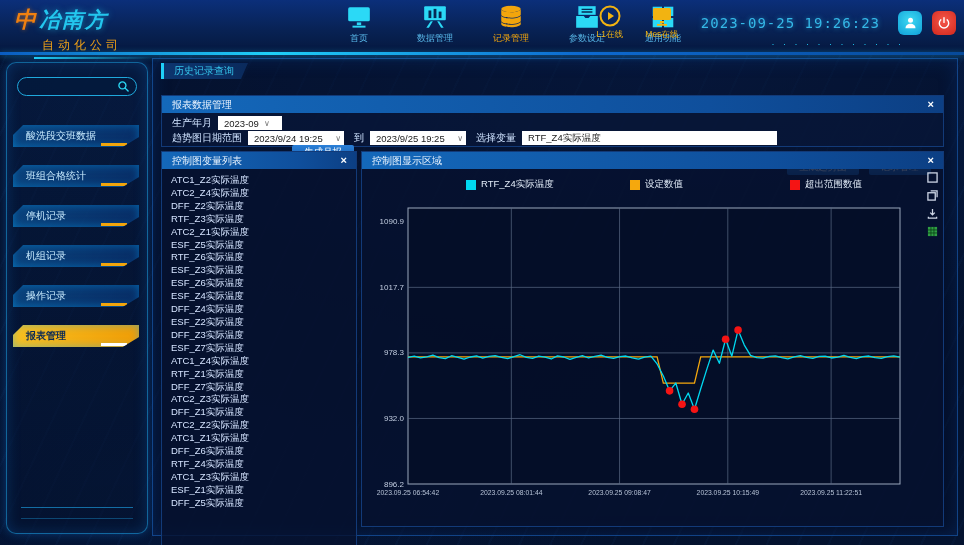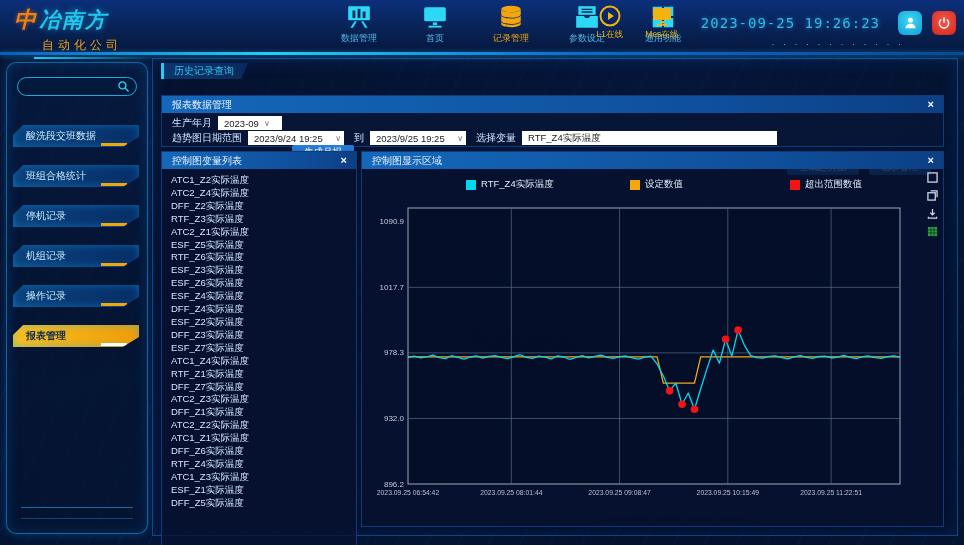--- a/index.html
+++ b/index.html
@@ -116,35 +116,35 @@
         <span class="logo-mark">中</span>
         <span class="logo-title">冶南方</span>
       </div>
       <div class="logo-sub">自动化公司</div>
       <div class="logo-underline"></div>
     </div>
 
     <div class="nav" id="nav">
         <div class="nav-item">
           <span class="nv-icon"><svg viewBox="0 0 24 24">
+              <rect x="2" y="3" width="20" height="13" rx="1.5"></rect>
+              <rect x="10" y="17" width="4" height="2.5"></rect>
+              <rect x="6" y="20" width="12" height="1.8"></rect>
+            </svg></span>
+          <span class="nv-label">首页</span>
+        </div>
+        <div class="nav-item">
+          <span class="nv-icon"><svg viewBox="0 0 24 24">
               <rect x="2" y="2" width="20" height="13" rx="1"></rect>
               <rect x="6" y="6" width="2.6" height="7" fill="#062a55"></rect>
               <rect x="10.7" y="4.5" width="2.6" height="8.5" fill="#062a55"></rect>
               <rect x="15.4" y="7" width="2.6" height="6" fill="#062a55"></rect>
               <path d="M8 16l-4 6h2.4l3.6-6zM16 16l4 6h-2.4l-3.6-6z"></path>
             </svg></span>
           <span class="nv-label">数据管理</span>
-        </div>
-        <div class="nav-item">
-          <span class="nv-icon"><svg viewBox="0 0 24 24">
-              <rect x="2" y="3" width="20" height="13" rx="1.5"></rect>
-              <rect x="10" y="17" width="4" height="2.5"></rect>
-              <rect x="6" y="20" width="12" height="1.8"></rect>
-            </svg></span>
-          <span class="nv-label">首页</span>
         </div>
         <div class="nav-item active">
           <span class="nv-icon"><svg viewBox="0 0 24 24">
               <ellipse cx="12" cy="4.6" rx="9" ry="3"></ellipse>
               <path d="M3 4.6v5c0 1.7 4 3 9 3s9-1.3 9-3v-5c0 1.7-4 3-9 3s-9-1.3-9-3z"></path>
               <path d="M3 10.4v5c0 1.7 4 3 9 3s9-1.3 9-3v-5c0 1.7-4 3-9 3s-9-1.3-9-3z"></path>
               <path d="M3 16.2v2.2c0 1.7 4 3 9 3s9-1.3 9-3v-2.2c0 1.7-4 3-9 3s-9-1.3-9-3z"></path>
             </svg></span>
           <span class="nv-label">记录管理</span>
         </div>

